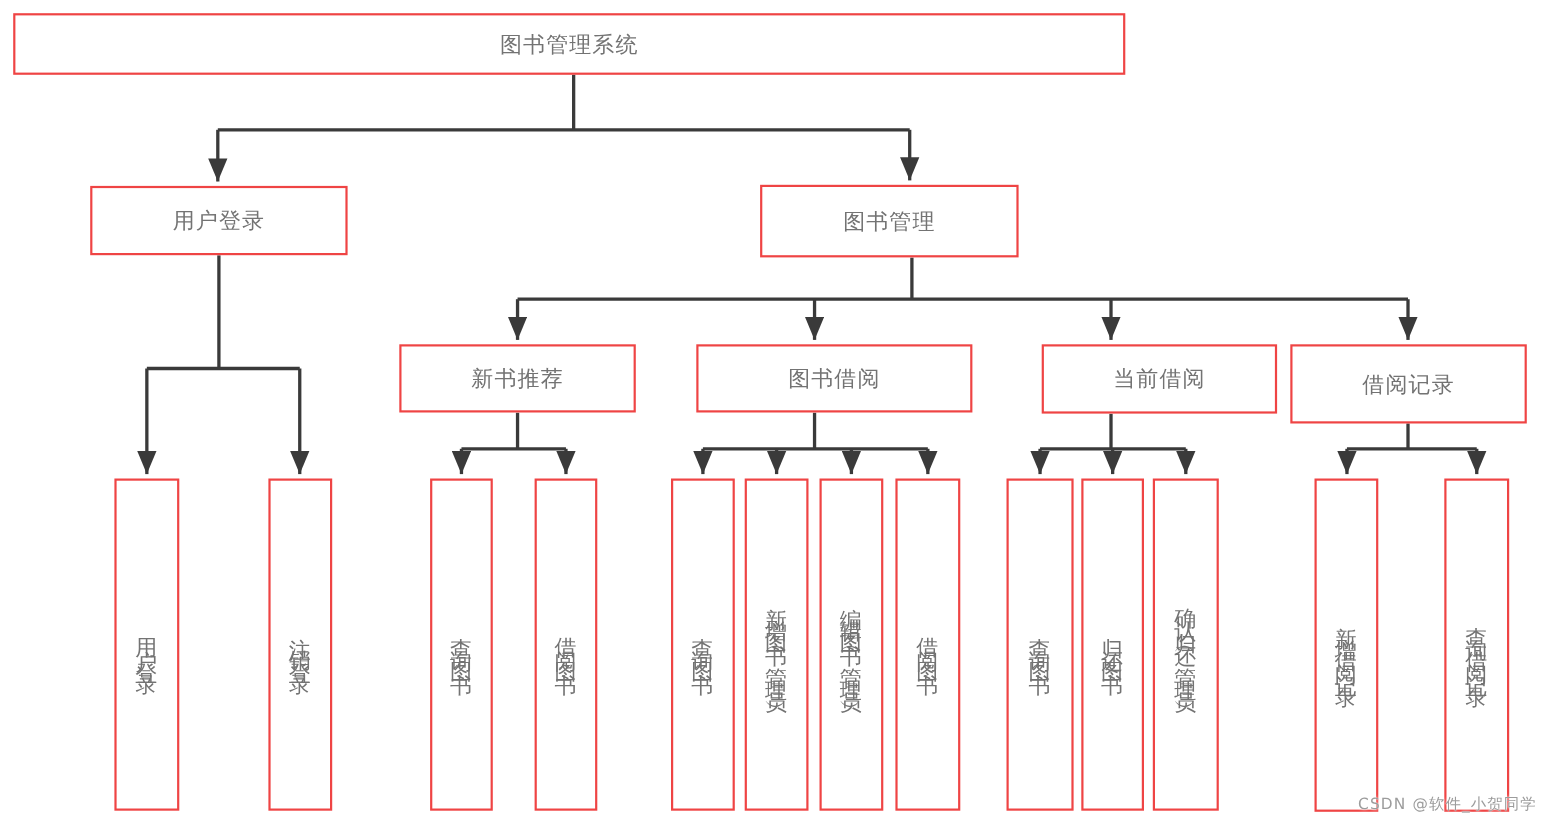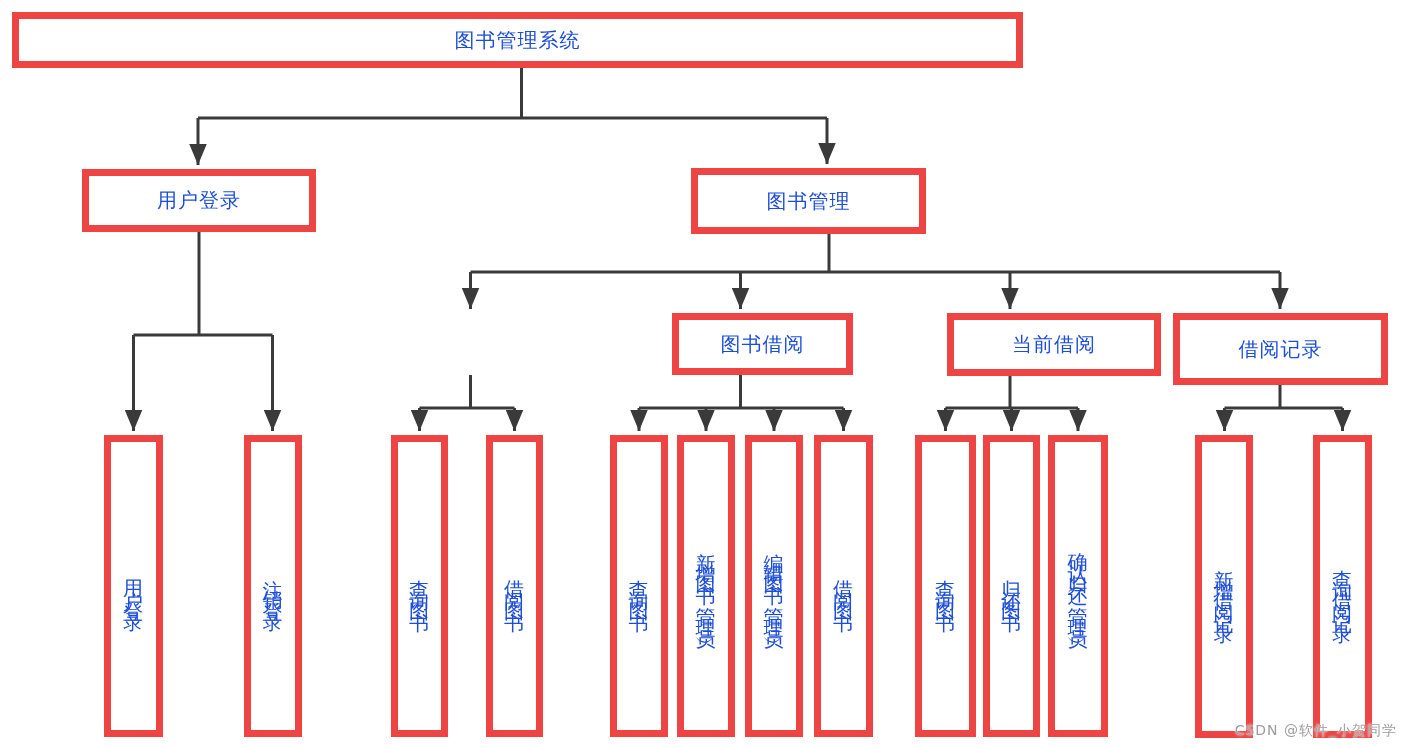--- a/index.html
+++ b/index.html
@@ -15,27 +15,27 @@
   .connectors {
     position: absolute;
     left: 0; top: 0;
     width: 1405px; height: 747px;
     pointer-events: none;
   }
   .node {
     position: absolute;
     box-sizing: border-box;
     background: #ffffff;
-    border: 7px solid #ef4444;
+    border: 2px solid #ef4444;
     display: flex;
     align-items: center;
     justify-content: center;
     font-size: 20px;
     letter-spacing: 1px;
-    color: #1d4ed8;
+    color: #737373;
     white-space: nowrap;
   }
   .leaf {
     writing-mode: vertical-rl;
     text-orientation: mixed;
     letter-spacing: 11px;
     font-size: 20px;
     white-space: normal;
     line-height: 1;
   }
@@ -103,21 +103,22 @@
       <path d="M1224.5,408 V431" marker-end="url(#arrow)"></path>
       <path d="M1342.5,408 V431" marker-end="url(#arrow)"></path>
     </g>
   </svg>
 
   <div class="node" style="left:12px; top:12px; width:1011px; height:56px;">图书管理系统</div>
 
   <div class="node" style="left:82px; top:169px; width:234px; height:63px;">用户登录</div>
   <div class="node" style="left:691px; top:168px; width:235px; height:66px;">图书管理</div>
 
-  <div class="node" style="left:633px; top:313px; width:181px; height:62px;margin-left:39px;">图书借阅</div>
+  <div class="node" style="left:363px; top:313px; width:215px; height:62px;">新书推荐</div>
+  <div class="node" style="left:633px; top:313px; width:251px; height:62px;">图书借阅</div>
   <div class="node" style="left:903px; top:313px; width:214px; height:63px;margin-left:44px;">当前借阅</div>
   <div class="node" style="left:1173px; top:313px; width:215px; height:72px;">借阅记录</div>
 
   <div class="node leaf" style="left:104px; top:435px; width:59px; height:302px;">用户登录</div>
   <div class="node leaf" style="left:244px; top:435px; width:58px; height:302px;">注销登录</div>
 
   <div class="node leaf" style="left:391px; top:435px; width:57px; height:302px;">查询图书</div>
   <div class="node leaf" style="left:486px; top:435px; width:57px; height:302px;">借阅图书</div>
 
   <div class="node leaf" style="left:610px; top:435px; width:58px; height:302px;">查询图书</div>

